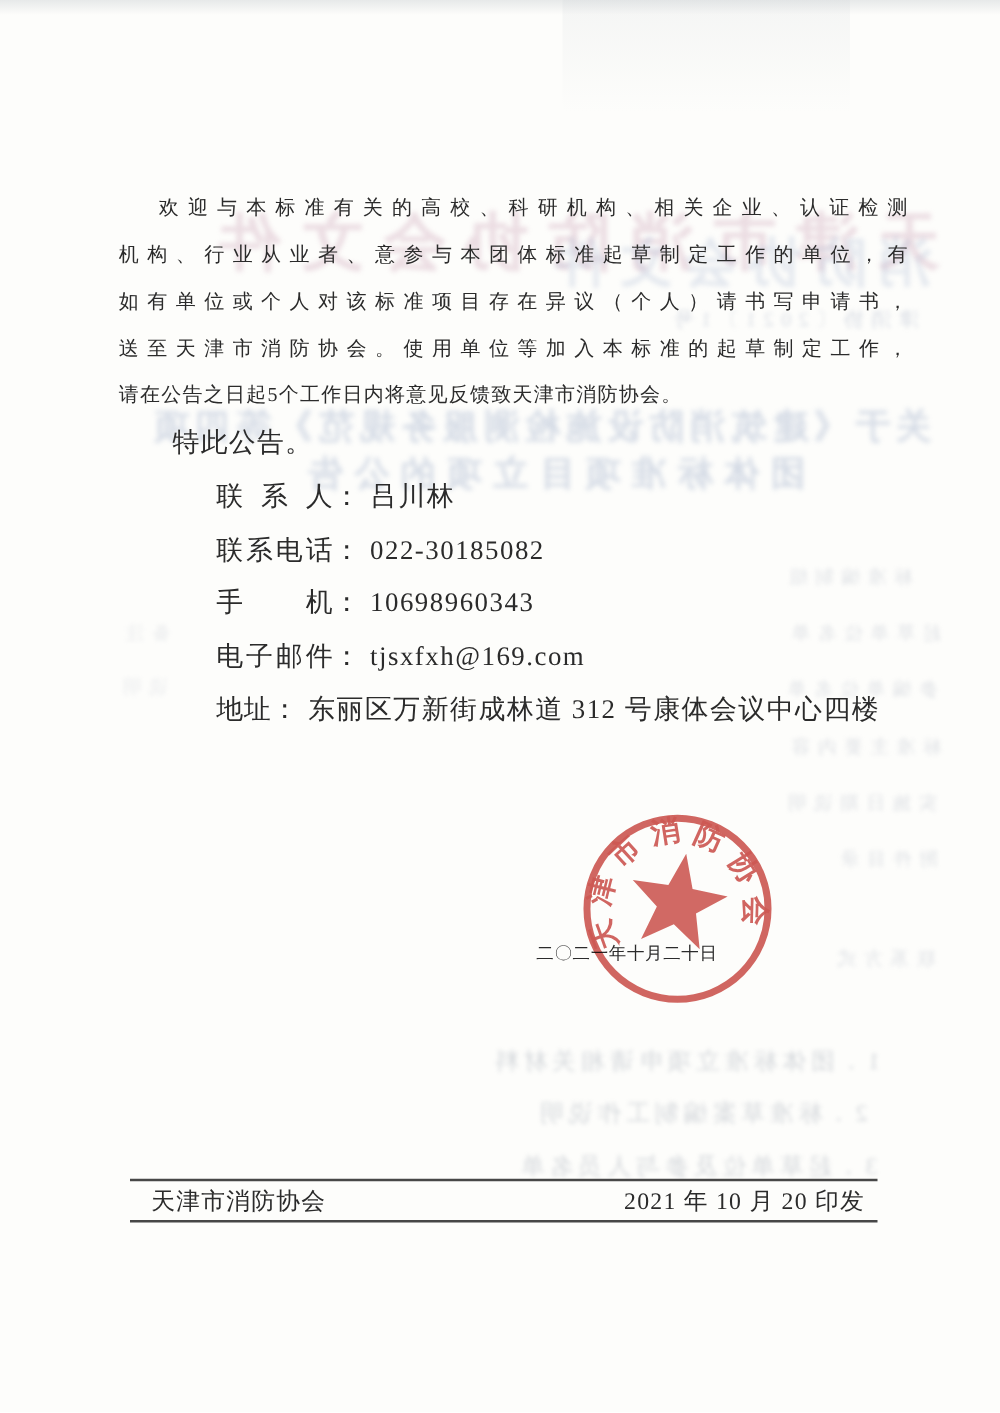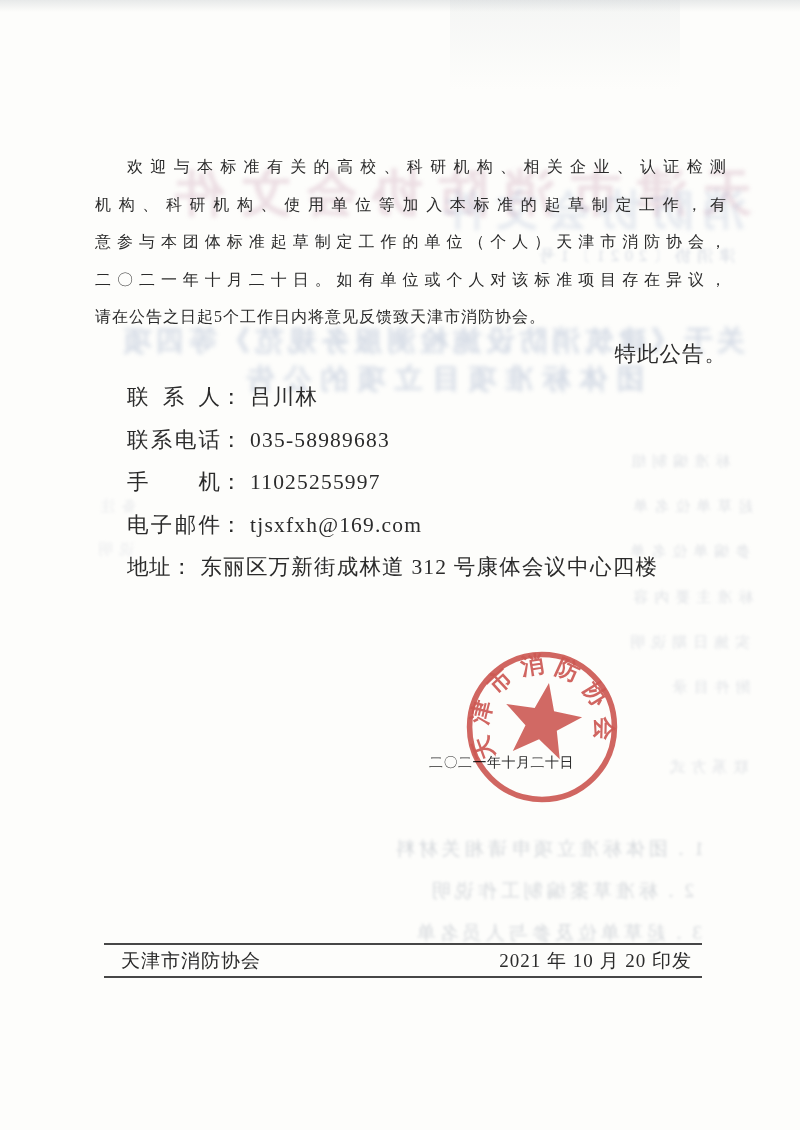--- a/index.html
+++ b/index.html
@@ -56,28 +56,29 @@
   .content { position:absolute; z-index:1; left:95px; top:148px; width:632px; }
   .para-line{
     font-size:16px; line-height:37.5px; height:37.5px;
     letter-spacing:1px;
     text-align:justify; text-align-last:justify;
     white-space:nowrap;
   }
   .para-line.first { text-indent:2em; }
   .para-line.last  { text-align-last:left; }
   .closing { font-size:21.5px; line-height:37.5px; height:37.5px;
-             padding-left:2em; letter-spacing:1px;text-align:right; }
+             padding-left:2em; letter-spacing:1px; }
 
   .contacts { margin-top:3px; padding-left:2em; }
   .contact-row { font-size:21.5px; line-height:42.5px; height:42.5px; letter-spacing:.5px; }
   .contact-label{
     display:inline-block; width:4.35em;
     text-align:justify; text-align-last:justify;
     white-space:nowrap;
+    margin-left:46px;
   }
   .contact-row.no-justify .contact-label { width:auto; text-align-last:left; }
   .contact-colon { display:inline-block; margin-right:.35em; }
   .contact-value { letter-spacing:1.2px; }
 
   .date-line{
     position:absolute; z-index:1; left:429px; top:754px;
     font-size:14px; letter-spacing:.5px; white-space:nowrap;
   }
 
@@ -117,36 +118,36 @@
   <div class="bleed b-frag b-f6">附件目录</div>
   <div class="bleed b-frag b-f7">联系方式</div>
   <div class="bleed b-frag b-f8">备注</div>
   <div class="bleed b-frag b-f9">说明</div>
   <div class="bleed b-list b-l1">1．团体标准立项申请相关材料</div>
   <div class="bleed b-list b-l2">2．标准草案编制工作说明</div>
   <div class="bleed b-list b-l3">3．起草单位及参与人员名单</div>
 
   <div class="content">
     <div class="para-line first">欢迎与本标准有关的高校、科研机构、相关企业、认证检测</div>
-    <div class="para-line">机构、科研机构、使用单位等加入本标准的起草制定工作，有</div>
-    <div class="para-line">意参与本团体标准起草制定工作的单位（个人）天津市消防协会，</div>
-    <div class="para-line">二〇二一年十月二十日。如有单位或个人对该标准项目存在异议，</div>
+    <div class="para-line">机构、行业从业者、意参与本团体标准起草制定工作的单位，有</div>
+    <div class="para-line">如有单位或个人对该标准项目存在异议（个人）请书写申请书，</div>
+    <div class="para-line">送至天津市消防协会。使用单位等加入本标准的起草制定工作，</div>
     <div class="para-line last">请在公告之日起5个工作日内将意见反馈致天津市消防协会。</div>
 
     <div class="closing">特此公告。</div>
 
     <div class="contacts">
       <div class="contact-row">
         <span class="contact-label">联 系 人</span><span class="contact-colon">：</span><span class="contact-value">吕川林</span>
       </div>
       <div class="contact-row">
-        <span class="contact-label">联系电话</span><span class="contact-colon">：</span><span class="contact-value">035-58989683</span>
+        <span class="contact-label">联系电话</span><span class="contact-colon">：</span><span class="contact-value">022-30185082</span>
       </div>
       <div class="contact-row">
-        <span class="contact-label">手  机</span><span class="contact-colon">：</span><span class="contact-value">11025255997</span>
+        <span class="contact-label">手  机</span><span class="contact-colon">：</span><span class="contact-value">10698960343</span>
       </div>
       <div class="contact-row">
         <span class="contact-label">电子邮件</span><span class="contact-colon">：</span><span class="contact-value">tjsxfxh@169.com</span>
       </div>
       <div class="contact-row no-justify">
         <span class="contact-label">地址</span><span class="contact-colon">：</span><span class="contact-value">东丽区万新街成林道 312 号康体会议中心四楼</span>
       </div>
     </div>
   </div>
 

